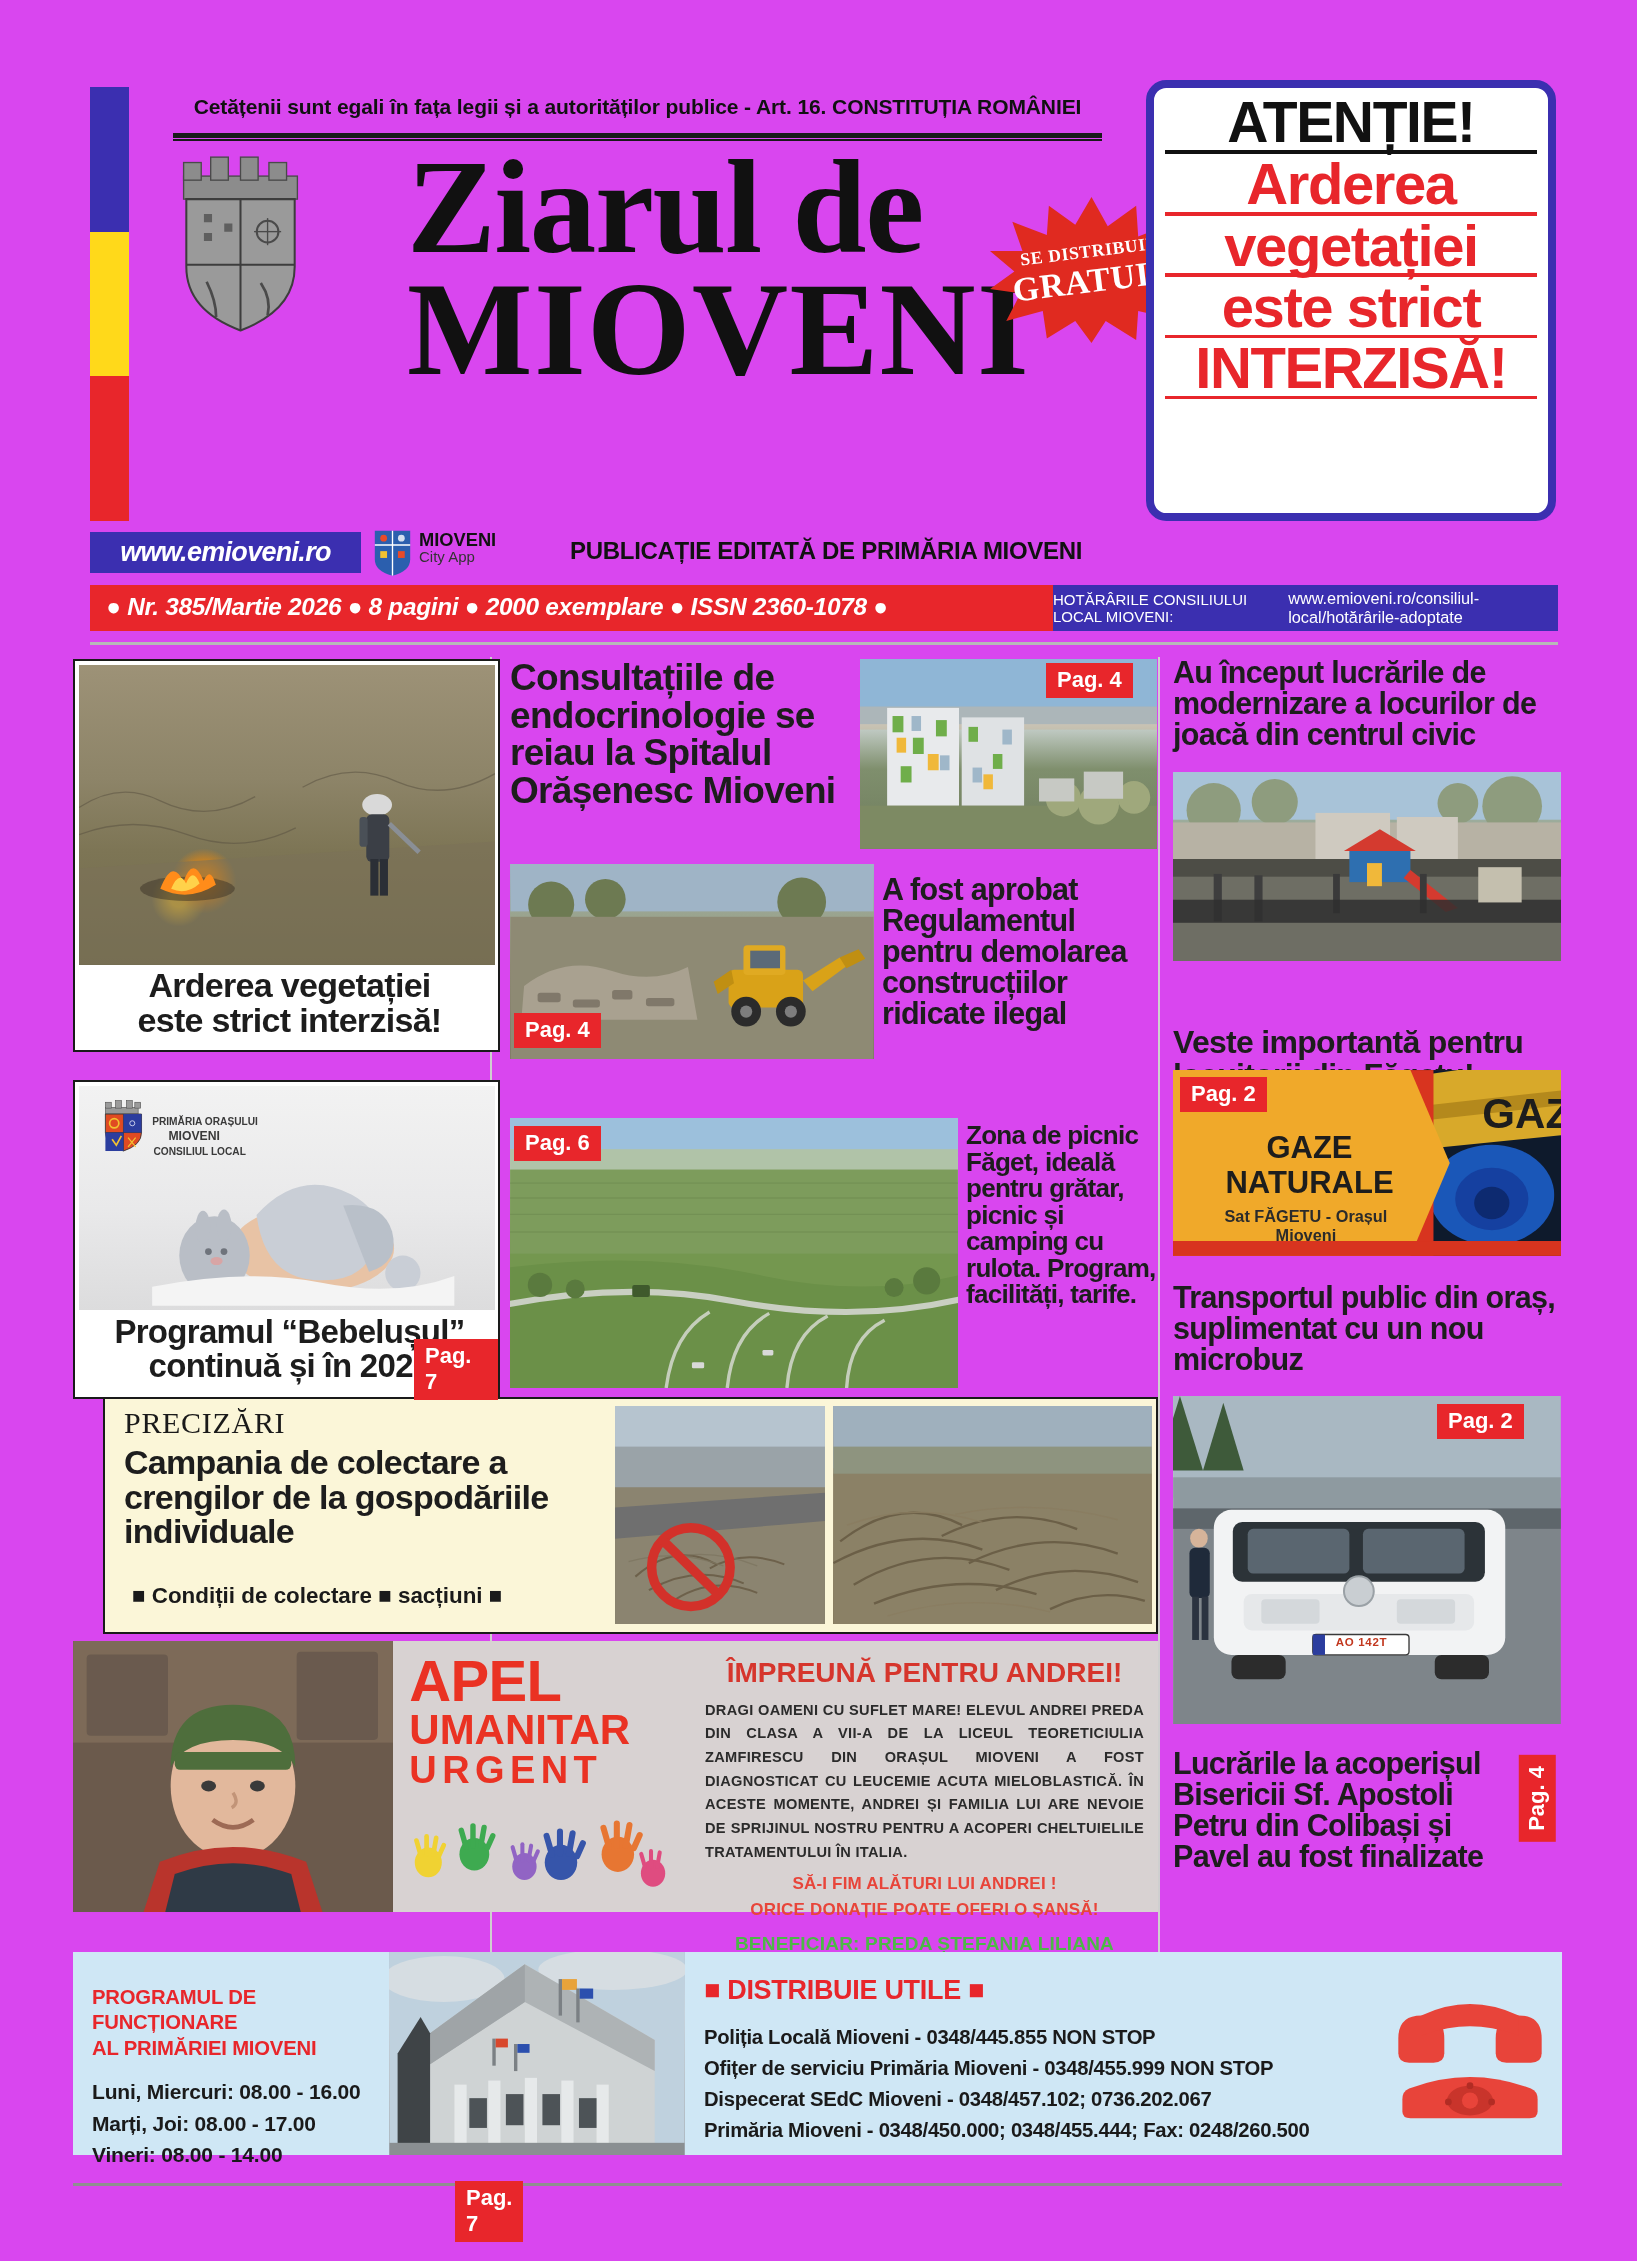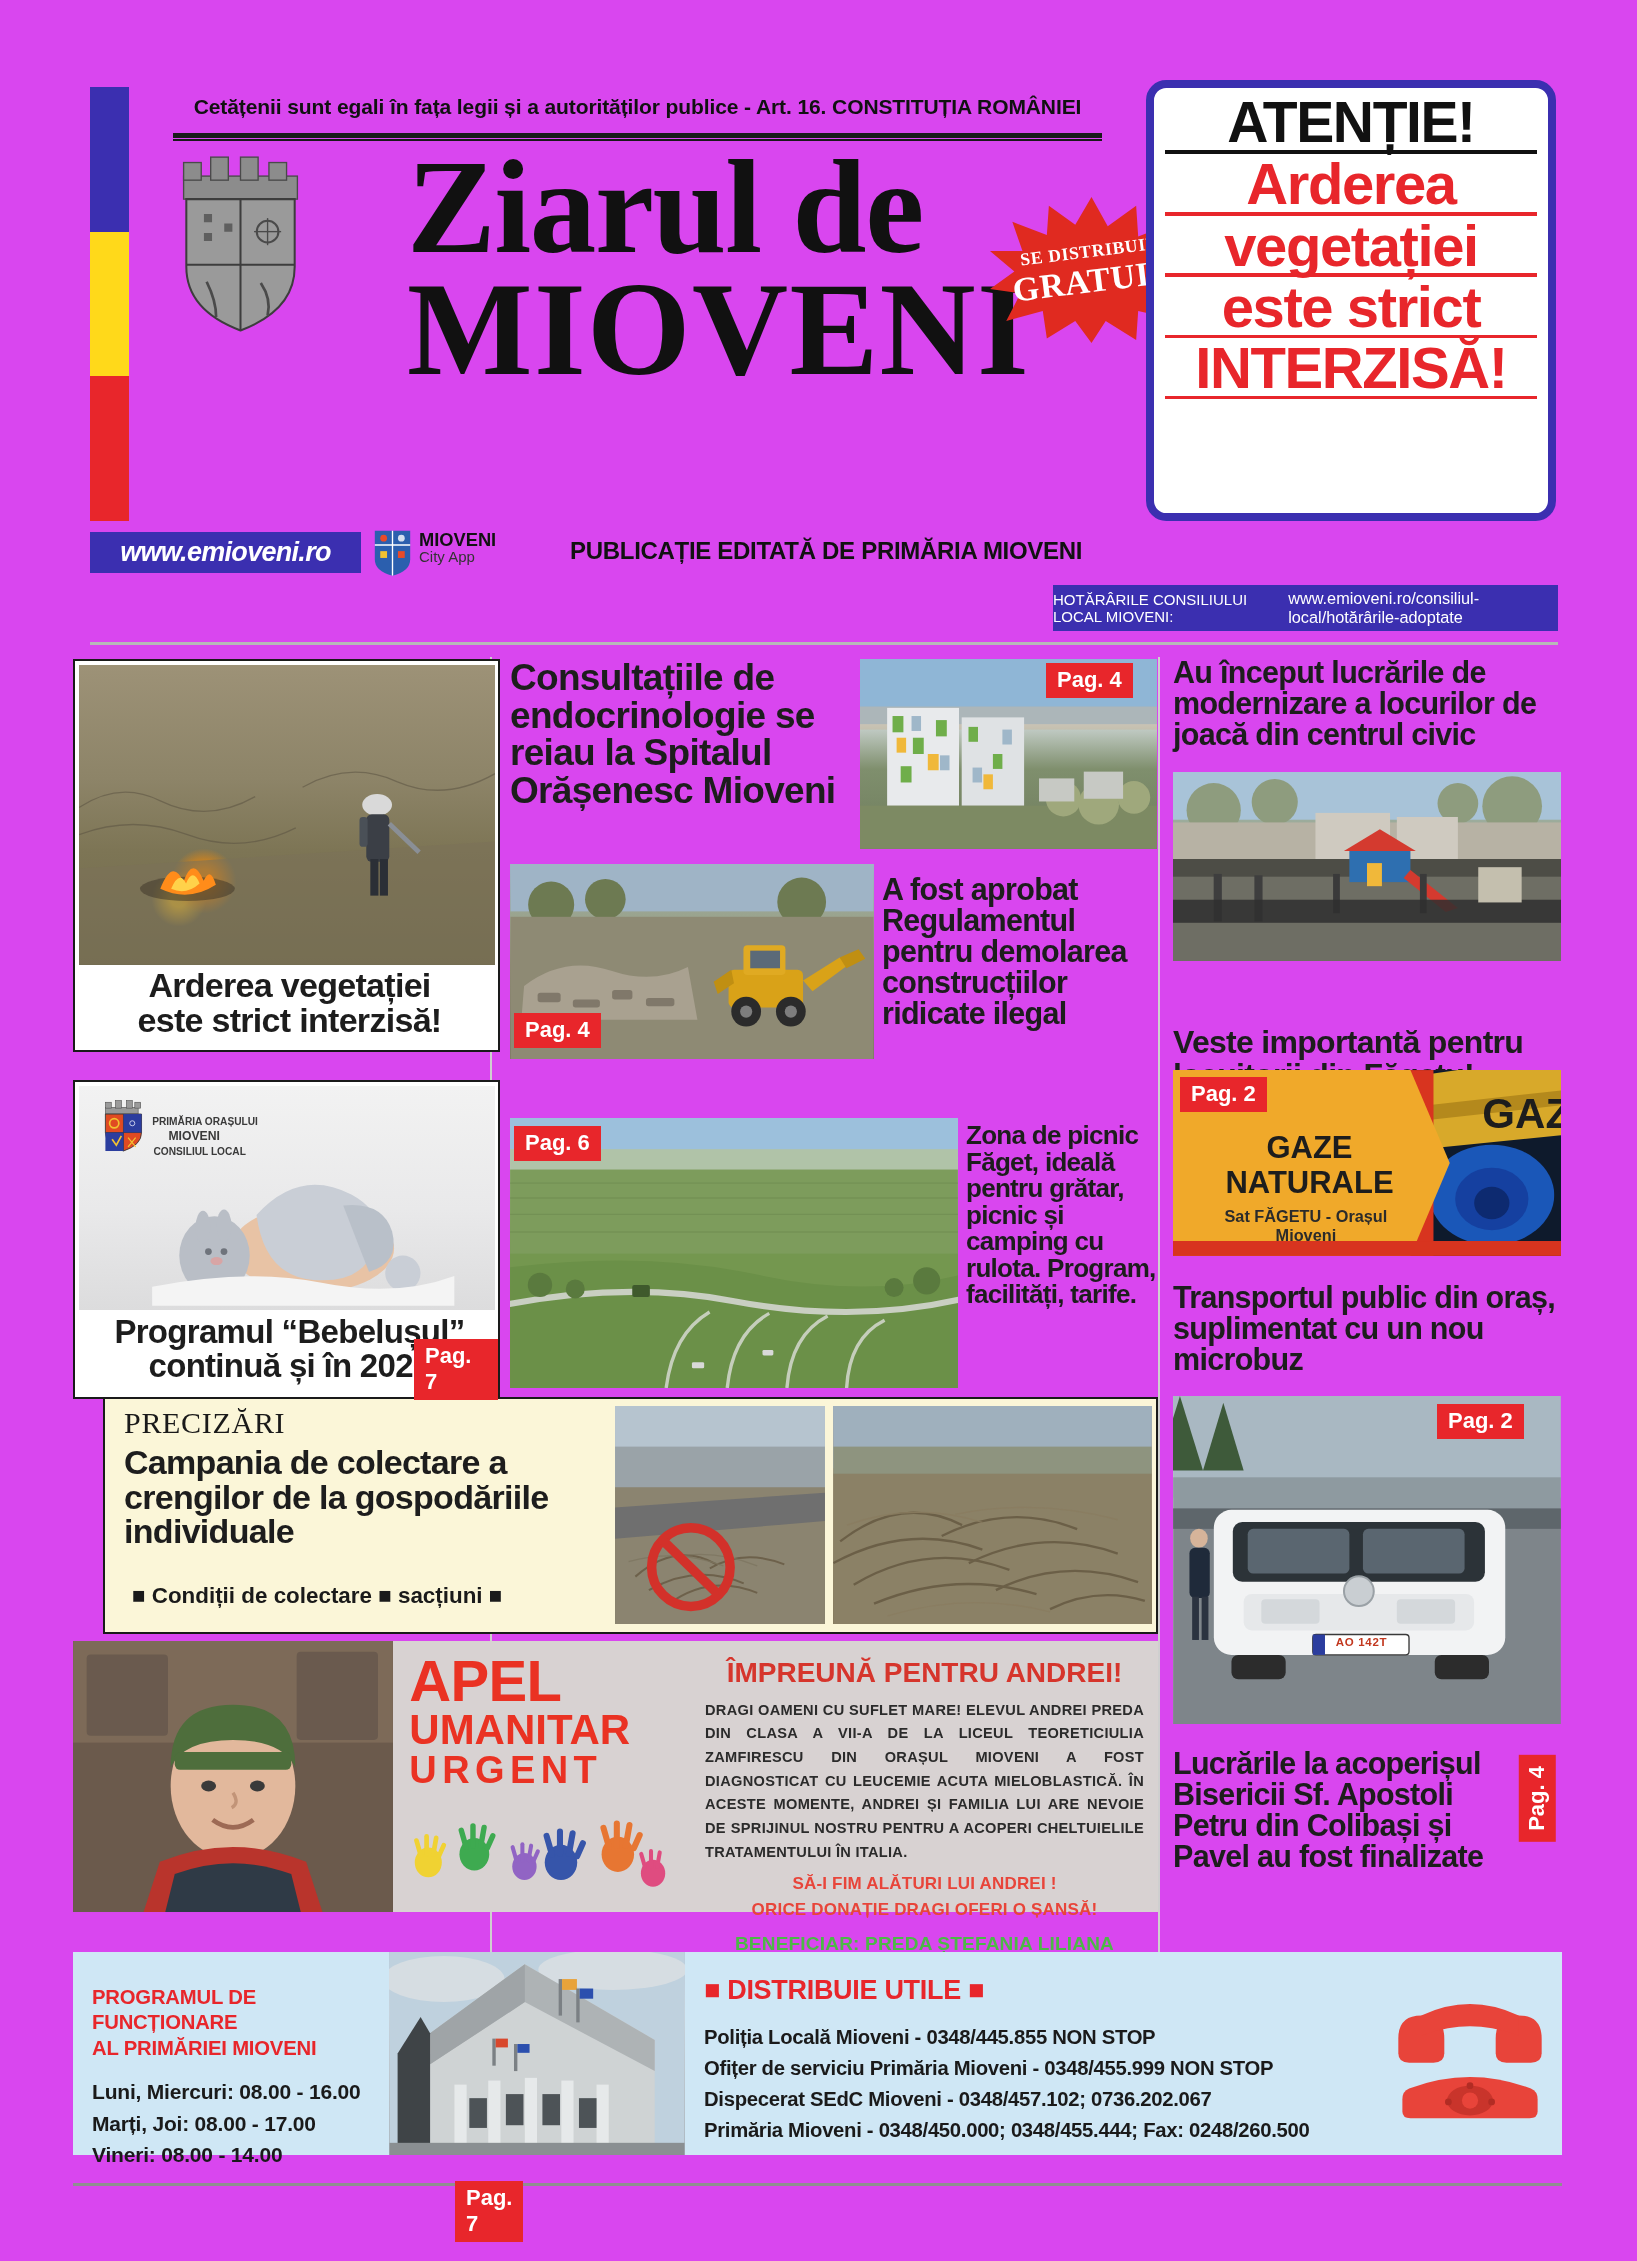--- a/index.html
+++ b/index.html
@@ -248,20 +248,23 @@
       <rect x="12" y="34" width="10" height="10" fill="#f2c230"></rect>
       <rect x="38" y="34" width="10" height="10" fill="#e84b2a"></rect>
     </svg>
   </div>
   <div class="appname">
     <div>MIOVENI</div>
     <div class="sub">City App</div>
   </div>
   <div class="publicatie">PUBLICAȚIE EDITATĂ DE PRIMĂRIA MIOVENI</div>
 
+  <div class="redstrip">
+    <div class="t">● Nr. 385/Martie 2026 ● 8 pagini ● 2000 exemplare ● ISSN 2360-1078 ●</div>
+  </div>
   <div class="bluestrip">
     <div class="l1">HOTĂRÂRILE CONSILIULUI LOCAL MIOVENI:</div>
     <div class="l2">www.emioveni.ro/consiliul-local/hotărârile-adoptate</div>
   </div>
   <div class="toprule"></div>
 
   <div class="vdiv" style="left:490px;height:1329px;"></div>
   <div class="vdiv" style="left:1158px;height:1329px;"></div>
 
   <div class="box" style="position:absolute;left:73px;top:659px;width:427px;height:393px;">
@@ -672,21 +675,21 @@
               <rect x="25" y="4" width="6" height="28" rx="3" transform="rotate(10 28 18)"></rect>
             </g>
           </g>
       </g>
     </svg>
 
     <div style="position:absolute;left:312px;top:16.3px;width:439px;">
       <div class="imp-title">ÎMPREUNĂ PENTRU ANDREI!</div>
       <div class="imp-body" style="margin-top:9.5px;">DRAGI OAMENI CU SUFLET MARE! ELEVUL ANDREI PREDA DIN CLASA A VII-A DE LA LICEUL TEORETICIULIA ZAMFIRESCU DIN ORAȘUL MIOVENI A FOST DIAGNOSTICAT CU LEUCEMIE ACUTA MIELOBLASTICĂ. ÎN ACESTE MOMENTE, ANDREI ȘI FAMILIA LUI ARE NEVOIE DE SPRIJINUL NOSTRU PENTRU A ACOPERI CHELTUIELILE TRATAMENTULUI ÎN ITALIA.</div>
       <div class="imp-red" style="margin-top:6.8px;">SĂ-I FIM ALĂTURI LUI ANDREI !</div>
-      <div class="imp-red">ORICE DONAȚIE DRAGI OFERI O ȘANSĂ!</div>
+      <div class="imp-red">ORICE DONAȚIE POATE OFERI O ȘANSĂ!</div>
       <div class="imp-green" style="margin-top:8.1px;">BENEFICIAR: PREDA ȘTEFANIA LILIANA</div>
       <div class="imp-green">IBAN LEI: RO70 REVO 0000 1552 3975 6077</div>
     </div>
   </div>
 
   <div class="photo ph-girl" style="position:absolute;left:73px;top:1641px;width:320px;height:271px;">
     <svg width="320" height="271" viewBox="0 0 472 400" style="position:absolute;left:0;top:0;">
       <rect x="0" y="0" width="472" height="400" fill="#6b5a4c"></rect>
       <rect x="0" y="0" width="472" height="150" fill="#7d6a58"></rect>
       <g fill="#5d5048" opacity=".6">

